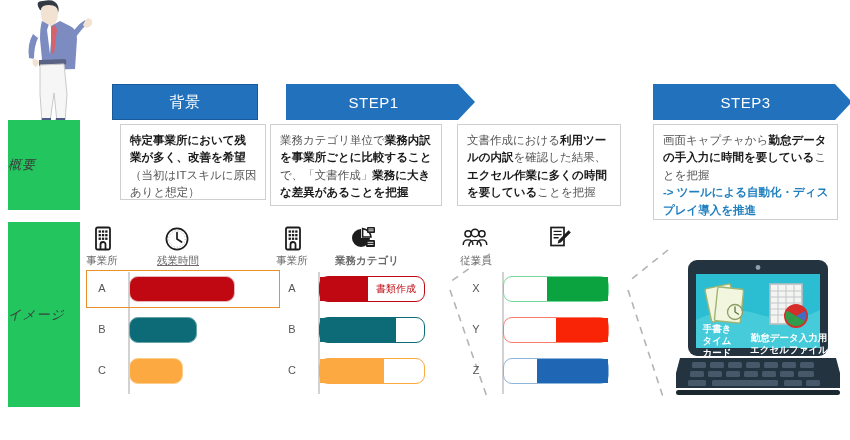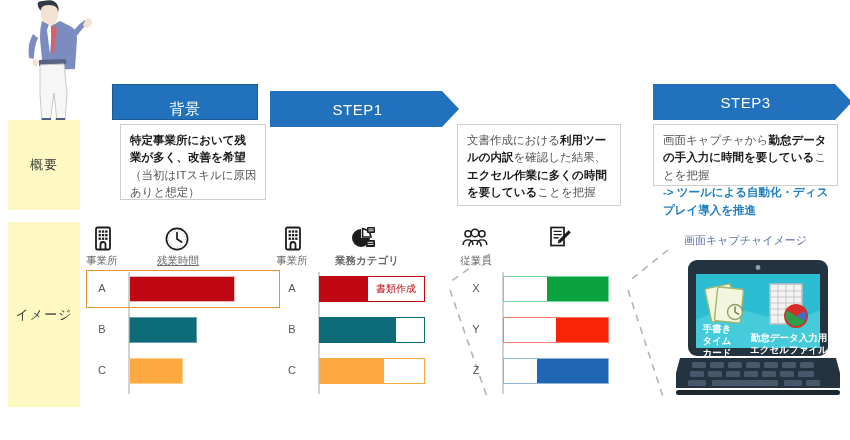--- a/index.html
+++ b/index.html
@@ -5,23 +5,23 @@
   html,body{margin:0;padding:0;}
   body{
     width:850px;height:440px;background:#ffffff;
     font-family:"Liberation Sans","DejaVu Sans",sans-serif;
     color:#404040;overflow:hidden;position:relative;
   }
   .stage{position:absolute;left:0;top:0;width:850px;height:440px;}
 
   
   .rail-label{
-    position:absolute;background:#fef9c3;
-    display:flex;align-items:center;justify-content:center;
-    color:#3c3c3c;font-size:13px;letter-spacing:1px;
+    position:absolute;background:#22c55e;
+    display:flex;align-items:center;
+    color:#3c3c3c;font-size:13px;letter-spacing:1px;font-style:italic;
   }
   #rail-overview{left:8px;top:120px;width:72px;height:90px;}
   #rail-image{left:8px;top:222px;width:72px;height:185px;}
 
   
   #person{position:absolute;left:2px;top:0px;width:92px;height:124px;}
 
   
   .step-head{
     position:absolute;height:36px;background:#2171bd;
@@ -48,21 +48,21 @@
   .ic{width:26px;height:26px;display:block;}
   .axis-title{
     position:absolute;font-size:10.5px;color:#6a6a6a;
     text-align:center;white-space:nowrap;
   }
   .vaxis{position:absolute;background:#d2d2d2;width:2px;}
   .cat{
     position:absolute;font-size:11px;color:#555;
     text-align:center;width:26px;
   }
-  .bar{position:absolute;box-sizing:border-box;}
+  .bar{position:absolute;box-sizing:border-box;border-radius:9px;}
   .bar .fill{position:absolute;left:0;top:0;bottom:0;}
   .bar .lbl{
     position:absolute;top:0;bottom:0;display:flex;
     align-items:center;justify-content:center;
     font-size:10px;white-space:nowrap;
   }
   .hl-box{position:absolute;border:1.4px solid #e8912a;box-sizing:border-box;}
 
   
   .dash{position:absolute;overflow:visible;}
@@ -98,33 +98,34 @@
     <path d="M54 118 l9 0 l0 5 l-10 0z" fill="#4d5b86"></path>
   </svg>
 
   <div id="rail-overview" class="rail-label">
     <span>概要</span>
   </div>
   <div id="rail-image" class="rail-label">
     <span>イメージ</span>
   </div>
 
-  <div class="step-head plain" style="left:112px;top:84px;width:146px;align-items:flex-end;">
+  <div class="step-head plain" style="left:112px;top:84px;width:146px;">
     <span>背景</span>
   </div>
-  <div class="step-head arrow" style="left:270px;top:84px;width:175px;margin-top:7px;">
+  <div class="step-head arrow" style="left:286px;top:84px;width:175px;">
     <span>STEP1</span>
   </div>
   <div class="step-head arrow" style="left:653px;top:84px;width:185px;">
     <span>STEP3</span>
   </div>
 
   <div class="step-box" style="left:120px;top:124px;width:146px;height:76px;"><b>特定事業所において残業が多く、改善を希望</b>（当初はITスキルに原因ありと想定）</div>
+  <div class="step-box" style="left:270px;top:124px;width:172px;height:82px;">業務カテゴリ単位で<b>業務内訳を事業所ごとに比較すること</b>で、「文書作成」<b>業務に大きな差異があることを把握</b></div>
   <div class="step-box" style="left:457px;top:124px;width:164px;height:82px;">文書作成における<b>利用ツールの内訳</b>を確認した結果、<b>エクセル作業に多くの時間を要している</b>ことを把握</div>
-  <div class="step-box" style="left:653px;top:124px;width:185px;height:62px;">画面キャプチャから<b>勤怠データの手入力に時間を要している</b>ことを把握<br><span class="accent">-&gt; ツールによる自動化・ディスプレイ導入を推進</span></div>
+  <div class="step-box" style="left:653px;top:124px;width:185px;height:96px;">画面キャプチャから<b>勤怠データの手入力に時間を要している</b>ことを把握<br><span class="accent">-&gt; ツールによる自動化・ディスプレイ導入を推進</span></div>
 
   <div class="panel" style="left:88px;top:226px;width:190px;height:180px;">
 
     <svg class="ic" style="position:absolute;left:2px;top:0;" viewBox="0 0 26 26">
       <rect x="6" y="1.5" width="14" height="22" rx="1.5" fill="none" stroke="#1c1c1c" stroke-width="1.8"></rect>
       <g fill="#1c1c1c">
         <rect x="8.6" y="4.4" width="2.3" height="2.3"></rect>
           <rect x="11.9" y="4.4" width="2.3" height="2.3"></rect>
           <rect x="15.2" y="4.4" width="2.3" height="2.3"></rect>
         <rect x="8.6" y="8" width="2.3" height="2.3"></rect>
@@ -247,21 +248,20 @@
     <div class="bar" style="left:41px;top:132px;width:106px;height:26px;border:1.4px solid #8fb4da;background:#fff;">
       <div class="fill" style="left:auto;right:0;width:71px;background:#1f66b5;"></div>
     </div>
   </div>
 
   <svg class="dash" style="left:612px;top:248px;width:56px;height:160px;" viewBox="0 0 56 160">
     <path d="M56 2 L16 34" stroke="#b4b4b4" stroke-width="1.6" stroke-dasharray="7 6" fill="none"></path>
     <path d="M16 42 L52 152" stroke="#b4b4b4" stroke-width="1.6" stroke-dasharray="7 6" fill="none"></path>
   </svg>
 
-  <div id="capture-title" style="left:684px;top:233px;">画面キャプチャイメージ</div>
 
   <svg id="laptop" viewBox="0 0 164 150">
     <rect x="12" y="2" width="140" height="96" rx="9" fill="#23333f"></rect>
     <circle cx="82" cy="9.5" r="2.4" fill="#8fa0ab"></circle>
     <rect x="20" y="16" width="124" height="74" fill="#2bbdd1"></rect>
     <path d="M20 62 q32 -16 62 -6 q34 11 62 -4 v38 H20z" fill="#46cbdb"></path>
 
     <g transform="translate(30,24)">
       <rect x="2" y="4" width="26" height="34" rx="2" fill="#f2f6de" stroke="#9fb573" stroke-width="1.4" transform="rotate(-12 15 21)"></rect>
       <rect x="10" y="6" width="26" height="34" rx="2" fill="#f2f6de" stroke="#9fb573" stroke-width="1.4" transform="rotate(6 23 23)"></rect>

